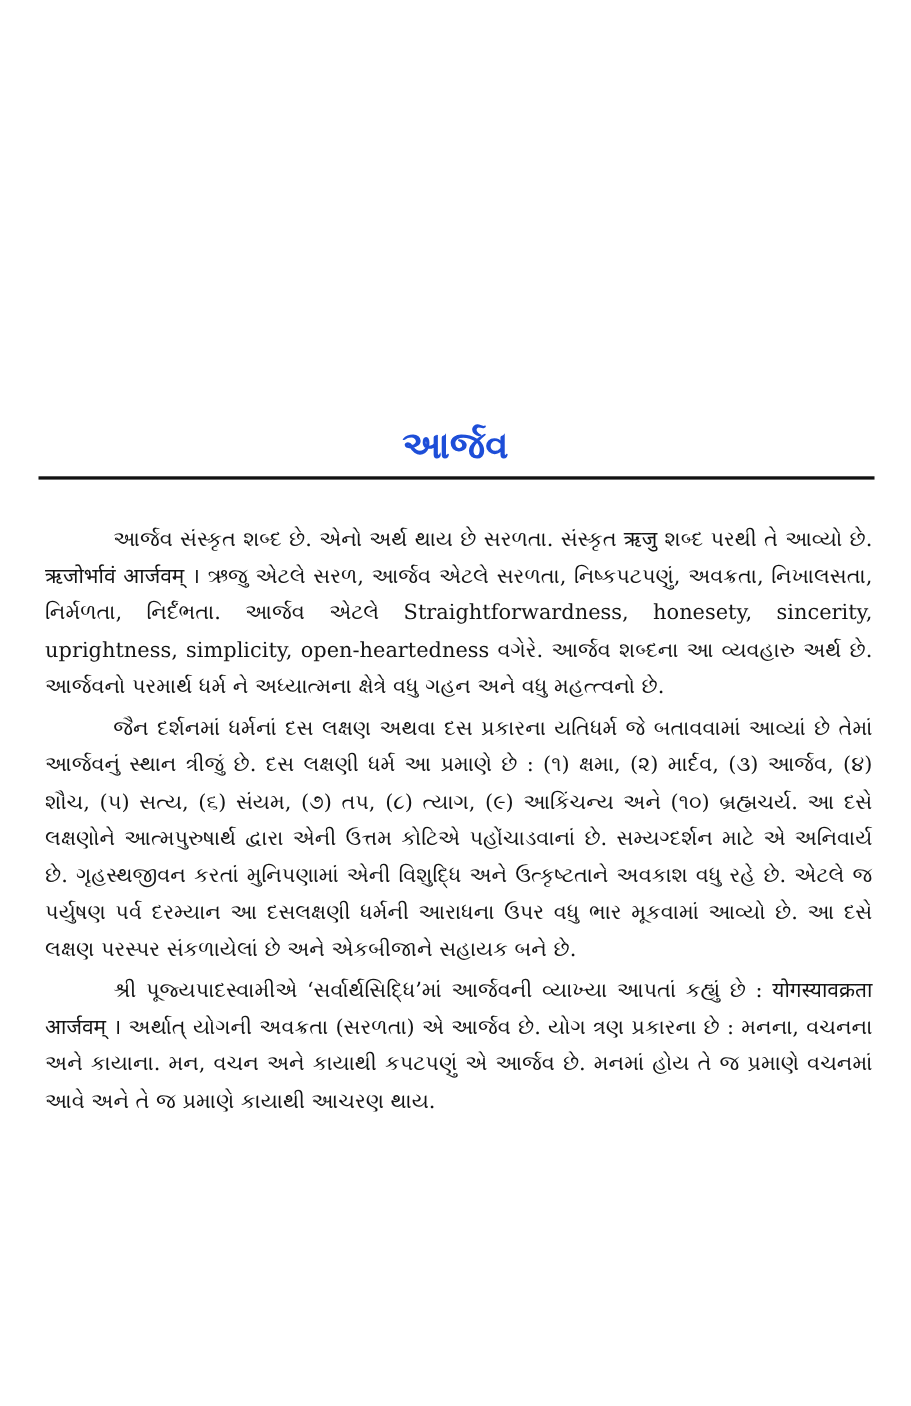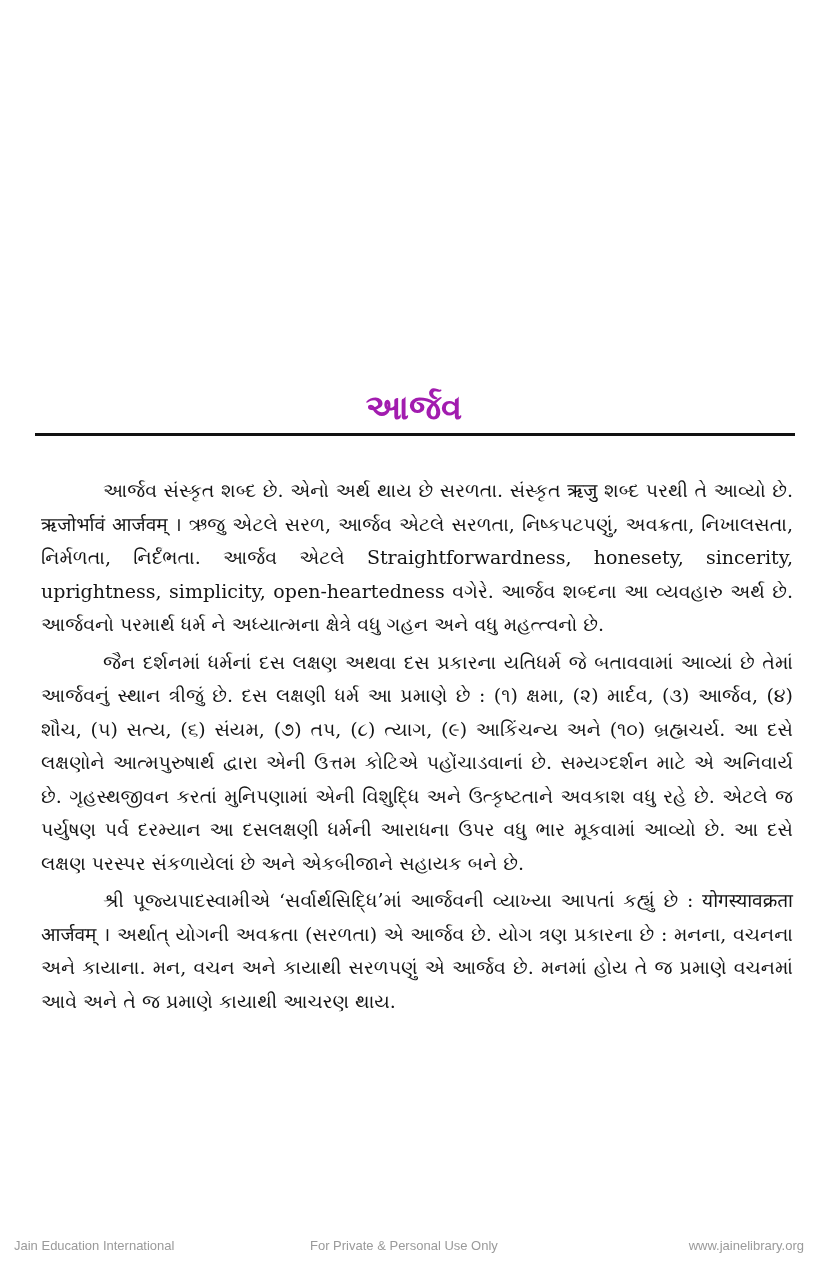--- a/index.html
+++ b/index.html
@@ -1,20 +1,20 @@
 <!DOCTYPE html>
 <html><head>
 <meta charset="utf-8">
 <style>
   html, body { margin: 0; padding: 0; background: #ffffff; }
   body { width: 828px; height: 1278px; position: relative; overflow: hidden; color: #111; }
   .page { position: absolute; left: 0; top: 0; width: 828px; height: 1278px; }
   .title {
     position: absolute; left: 0; top: 388px; width: 828px; text-align: center;
-    font-family: Liberation Serif, serif; font-weight: bold; font-size: 34px; line-height: 40px; color: #a21caf;
+    font-family: Liberation Mono, monospace; font-weight: bold; font-size: 34px; line-height: 40px; color: #1d4ed8;
   }
   .rule {
     position: absolute; left: 35px; top: 433px; width: 760px; height: 3px; background: #111;
   }
   .body-text {
     position: absolute; left: 37px; top: 470px; width: 760px;
     font-family: "DejaVu Serif", serif; font-size: 19px; line-height: 33.5px;
     text-align: justify; color: #141414;
   }
   .body-text p { margin: 4px; text-indent: 62px; text-align-last: left; }
@@ -30,21 +30,16 @@
 </head>
 <body>
 
 <div class="page">
   <div class="title">આર્જવ</div>
   <div class="rule"></div>
 
   <div class="body-text">
     <p>આર્જવ સંસ્કૃત શબ્દ છે. એનો અર્થ થાય છે સરળતા. સંસ્કૃત ऋजु શબ્દ પરથી તે આવ્યો છે. ऋजोर्भावं आर्जवम् । ઋજુ એટલે સરળ, આર્જવ એટલે સરળતા, નિષ્કપટપણું, અવક્રતા, નિખાલસતા, નિર્મળતા, નિર્દંભતા. આર્જવ એટલે Straightforwardness, honesety, sincerity, uprightness, simplicity, open-heartedness વગેરે. આર્જવ શબ્દના આ વ્યવહારુ અર્થ છે. આર્જવનો પરમાર્થ ધર્મ ને અધ્યાત્મના ક્ષેત્રે વધુ ગહન અને વધુ મહત્ત્વનો છે.</p>
     <p>જૈન દર્શનમાં ધર્મનાં દસ લક્ષણ અથવા દસ પ્રકારના યતિધર્મ જે બતાવવામાં આવ્યાં છે તેમાં આર્જવનું સ્થાન ત્રીજું છે. દસ લક્ષણી ધર્મ આ પ્રમાણે છે : (૧) ક્ષમા, (૨) માર્દવ, (૩) આર્જવ, (૪) શૌચ, (૫) સત્ય, (૬) સંયમ, (૭) તપ, (૮) ત્યાગ, (૯) આકિંચન્ય અને (૧૦) બ્રહ્મચર્ય. આ દસે લક્ષણોને આત્મપુરુષાર્થ દ્વારા એની ઉત્તમ કોટિએ પહોંચાડવાનાં છે. સમ્યગ્દર્શન માટે એ અનિવાર્ય છે. ગૃહસ્થજીવન કરતાં મુનિપણામાં એની વિશુદ્ધિ અને ઉત્કૃષ્ટતાને અવકાશ વધુ રહે છે. એટલે જ પર્યુષણ પર્વ દરમ્યાન આ દસલક્ષણી ધર્મની આરાધના ઉપર વધુ ભાર મૂકવામાં આવ્યો છે. આ દસે લક્ષણ પરસ્પર સંકળાયેલાં છે અને એકબીજાને સહાયક બને છે.</p>
-    <p>શ્રી પૂજ્યપાદસ્વામીએ ‘સર્વાર્થસિદ્ધિ’માં આર્જવની વ્યાખ્યા આપતાં કહ્યું છે : योगस्यावक्रता आर्जवम् । અર્થાત્ યોગની અવક્રતા (સરળતા) એ આર્જવ છે. યોગ ત્રણ પ્રકારના છે : મનના, વચનના અને કાયાના. મન, વચન અને કાયાથી સરળપણું એ આર્જવ છે. મનમાં હોય તે જ પ્રમાણે વચનમાં આવે અને તે જ પ્રમાણે કાયાથી આચરણ થાય.</p>
+    <p>શ્રી પૂજ્યપાદસ્વામીએ ‘સર્વાર્થસિદ્ધિ’માં આર્જવની વ્યાખ્યા આપતાં કહ્યું છે : योगस्यावक्रता आर्जवम् । અર્થાત્ યોગની અવક્રતા (સરળતા) એ આર્જવ છે. યોગ ત્રણ પ્રકારના છે : મનના, વચનના અને કાયાના. મન, વચન અને કાયાથી કપટપણું એ આર્જવ છે. મનમાં હોય તે જ પ્રમાણે વચનમાં આવે અને તે જ પ્રમાણે કાયાથી આચરણ થાય.</p>
   </div>
 
-  <div class="footer">
-    <span class="f-left">Jain Education International</span>
-    <span class="f-center">For Private &amp; Personal Use Only</span>
-    <span class="f-right">www.jainelibrary.org</span>
-  </div>
 </div>
 
 </body></html>

